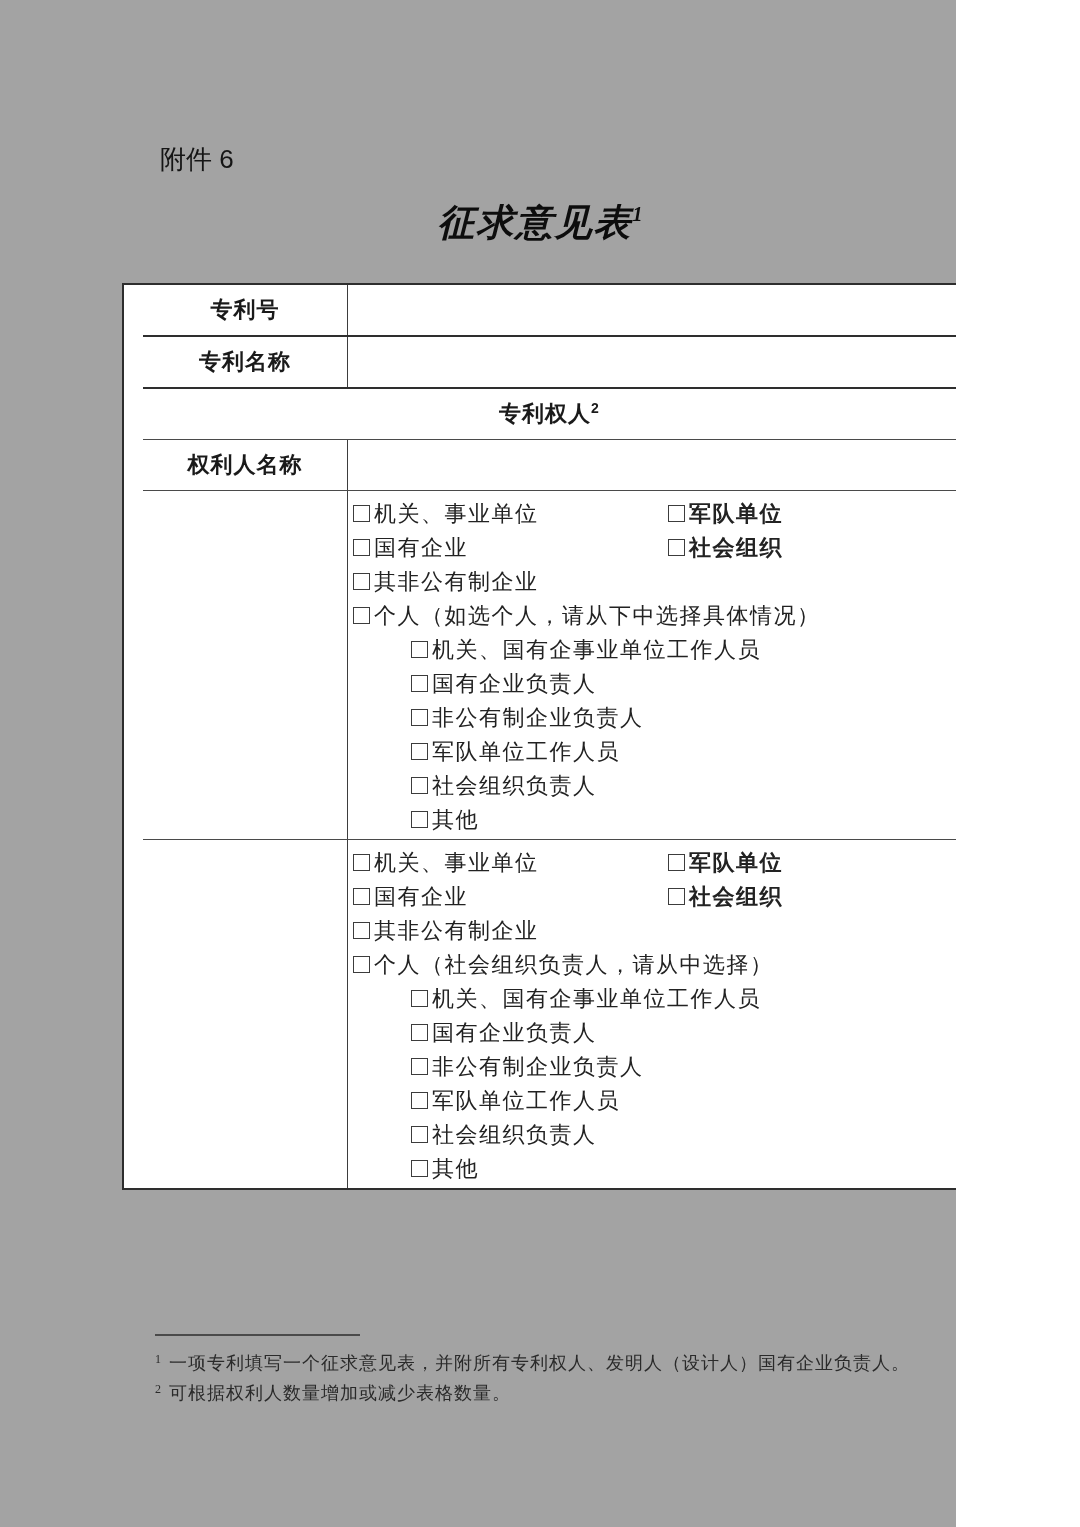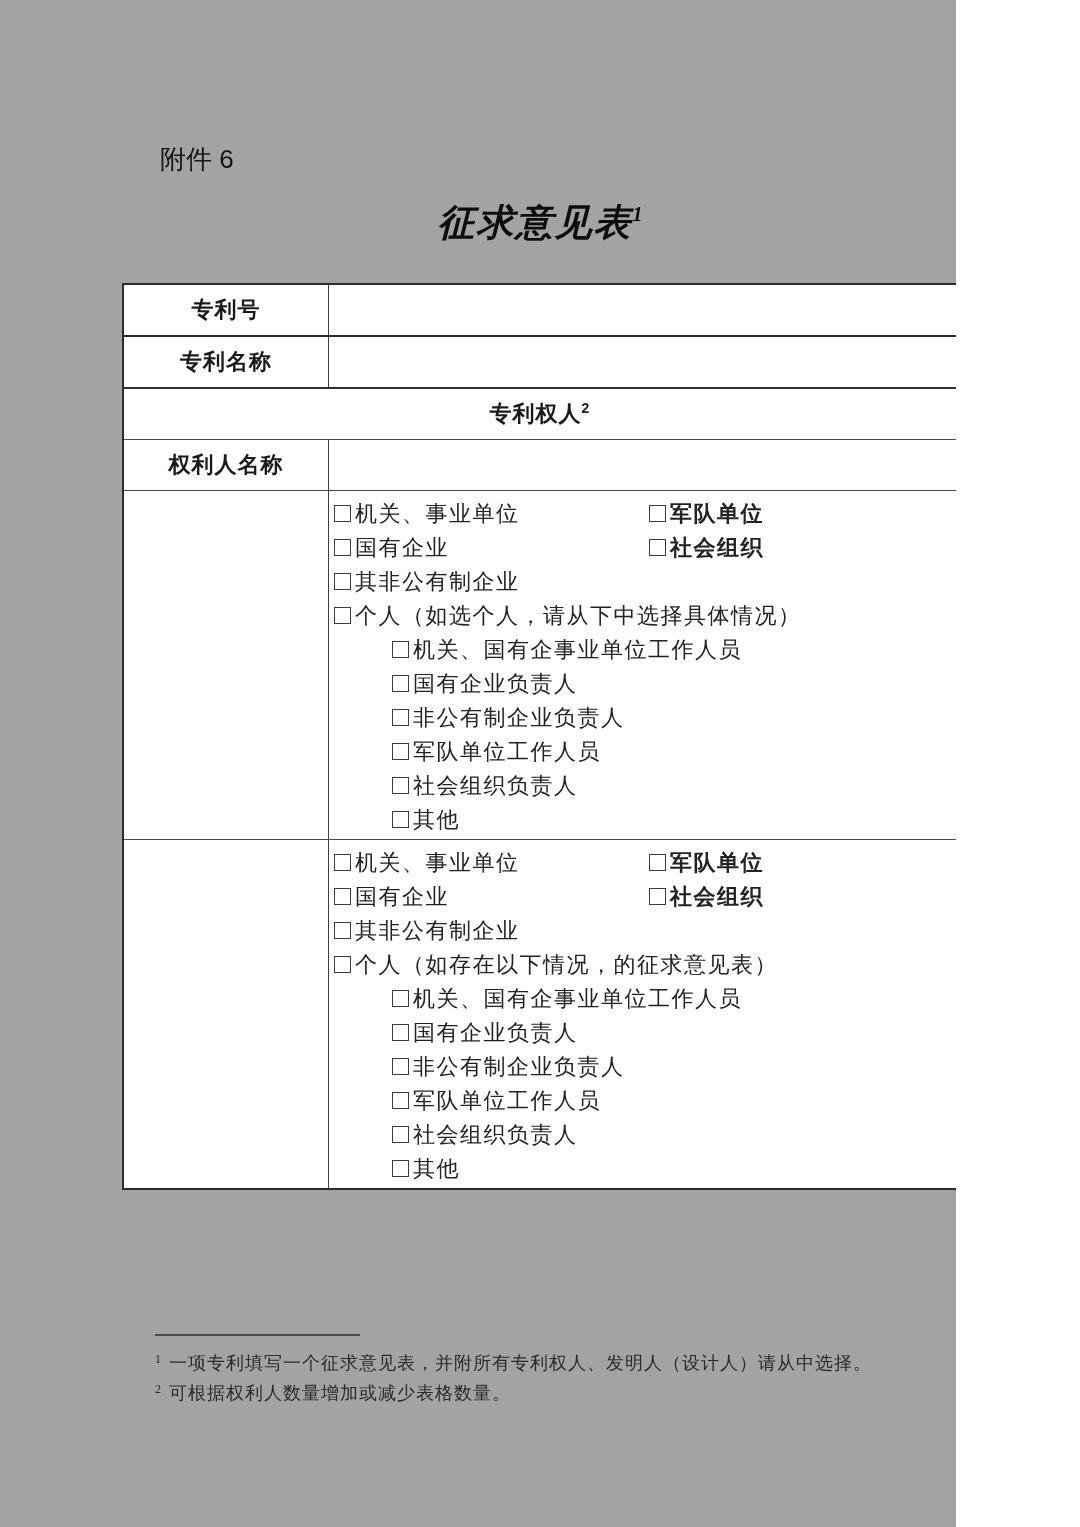--- a/index.html
+++ b/index.html
@@ -45,20 +45,21 @@
 
   .tbl {
     position: absolute;
     left: 122px;
     top: 283px;
     width: 836px;
     border: 2px solid #2e2e2e;
     display: flex;
     flex-direction: column;
     background: #ffffff;
+    padding-left: 19px;
   }
   .trow { display: flex; width: 100%; }
   .trow.b-strong { border-bottom: 2px solid #2e2e2e; }
   .trow.b-thin   { border-bottom: 1.5px solid #4a4a4a; }
 
   .cell-label {
     width: 205px;
     flex: 0 0 205px;
     border-right: 1.5px solid #3d3d3d;
     display: flex;
@@ -186,29 +187,29 @@
         <div class="ln ind"><span class="cb"></span><span>其他</span></div>
       </div>
     </div>
 
     <div class="trow r-block2">
       <div class="cell-label"></div>
       <div class="cell-value checks">
         <div class="ln"><span class="cb"></span><span>机关、事业单位</span><span class="opt-right"><span class="cb"></span><span>军队单位</span></span></div>
         <div class="ln"><span class="cb"></span><span>国有企业</span><span class="opt-right"><span class="cb"></span><span>社会组织</span></span></div>
         <div class="ln"><span class="cb"></span><span>其非公有制企业</span></div>
-        <div class="ln"><span class="cb"></span><span>个人（如存在以下情况，的征求意见表）</span></div>
+        <div class="ln"><span class="cb"></span><span>个人（社会组织负责人，请从中选择）</span></div>
         <div class="ln ind"><span class="cb"></span><span>机关、国有企事业单位工作人员</span></div>
         <div class="ln ind"><span class="cb"></span><span>国有企业负责人</span></div>
         <div class="ln ind"><span class="cb"></span><span>非公有制企业负责人</span></div>
         <div class="ln ind"><span class="cb"></span><span>军队单位工作人员</span></div>
         <div class="ln ind"><span class="cb"></span><span>社会组织负责人</span></div>
         <div class="ln ind"><span class="cb"></span><span>其他</span></div>
       </div>
     </div>
 
   </div>
 
   <div class="fn-rule"></div>
-  <div class="fn fn1"><sup>1</sup><span>一项专利填写一个征求意见表，并附所有专利权人、发明人（设计人）请从中选择。</span></div>
+  <div class="fn fn1"><sup>1</sup><span>一项专利填写一个征求意见表，并附所有专利权人、发明人（设计人）国有企业负责人。</span></div>
   <div class="fn fn2"><sup>2</sup><span>可根据权利人数量增加或减少表格数量。</span></div>
 
 </div>
 
 </body></html>

